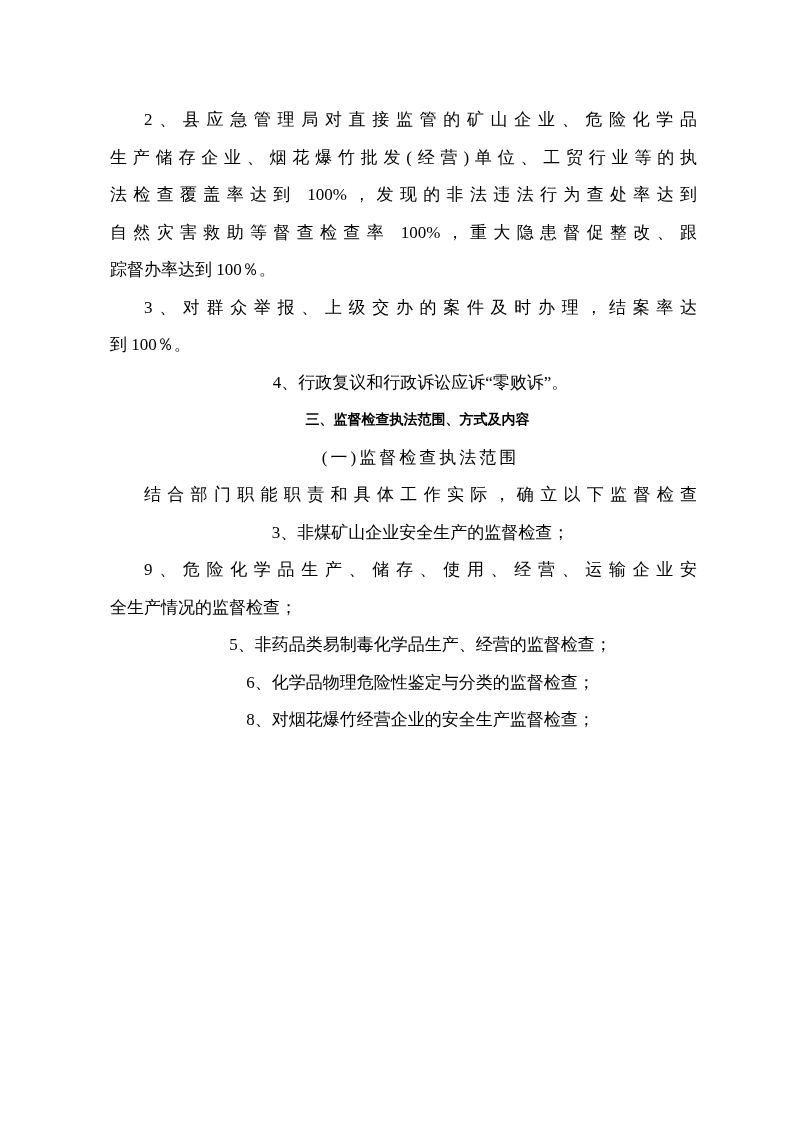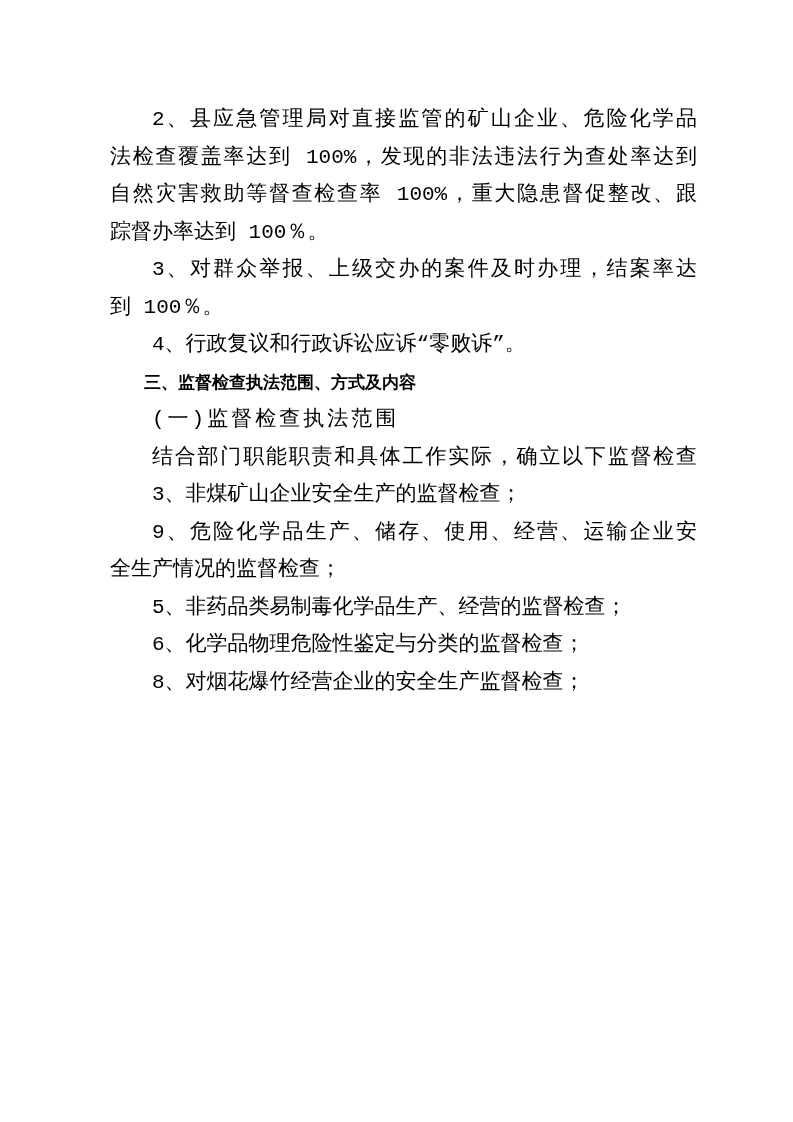--- a/index.html
+++ b/index.html
@@ -13,47 +13,48 @@
   }
   .content {
     position: absolute;
     left: 110px;
     top: 101px;
     width: 587px;
     color: #000000;
   }
   .para { margin: 0; padding: 0; }
   .line {
-    font-family: Liberation Mono, monospace;
-    font-size: 21px;
+    font-family: Liberation Serif, serif;
+    font-size: 17px;
     line-height: 37.5px;
     white-space: normal;
     color: #000000;
   }
-  .line.first { text-indent: 2em; }
+  .line.first { text-indent: 2em; text-align: center; }
   .line.full {
     text-align: justify;
     text-align-last: justify;
   }
   .para.heading .line {
     font-family: "Liberation Sans", "DejaVu Sans", sans-serif;
     font-weight: 700;
-    font-size: 17px;
+    font-size: 14px;
   }
   .para.subheading .line {
     letter-spacing: 3px;
   }
 </style>
 </head>
 <body>
 
 <div class="page">
   <div class="content">
       <div class="para body">
         <div class="line first full">2、县应急管理局对直接监管的矿山企业、危险化学品</div>
+        <div class="line full">生产储存企业、烟花爆竹批发(经营)单位、工贸行业等的执</div>
         <div class="line full">法检查覆盖率达到 100%，发现的非法违法行为查处率达到</div>
         <div class="line full">自然灾害救助等督查检查率 100%，重大隐患督促整改、跟</div>
         <div class="line">踪督办率达到 100％。</div>
       </div>
       <div class="para body">
         <div class="line first full">3、对群众举报、上级交办的案件及时办理，结案率达</div>
         <div class="line">到 100％。</div>
       </div>
       <div class="para body">
         <div class="line first">4、行政复议和行政诉讼应诉“零败诉”。</div>

